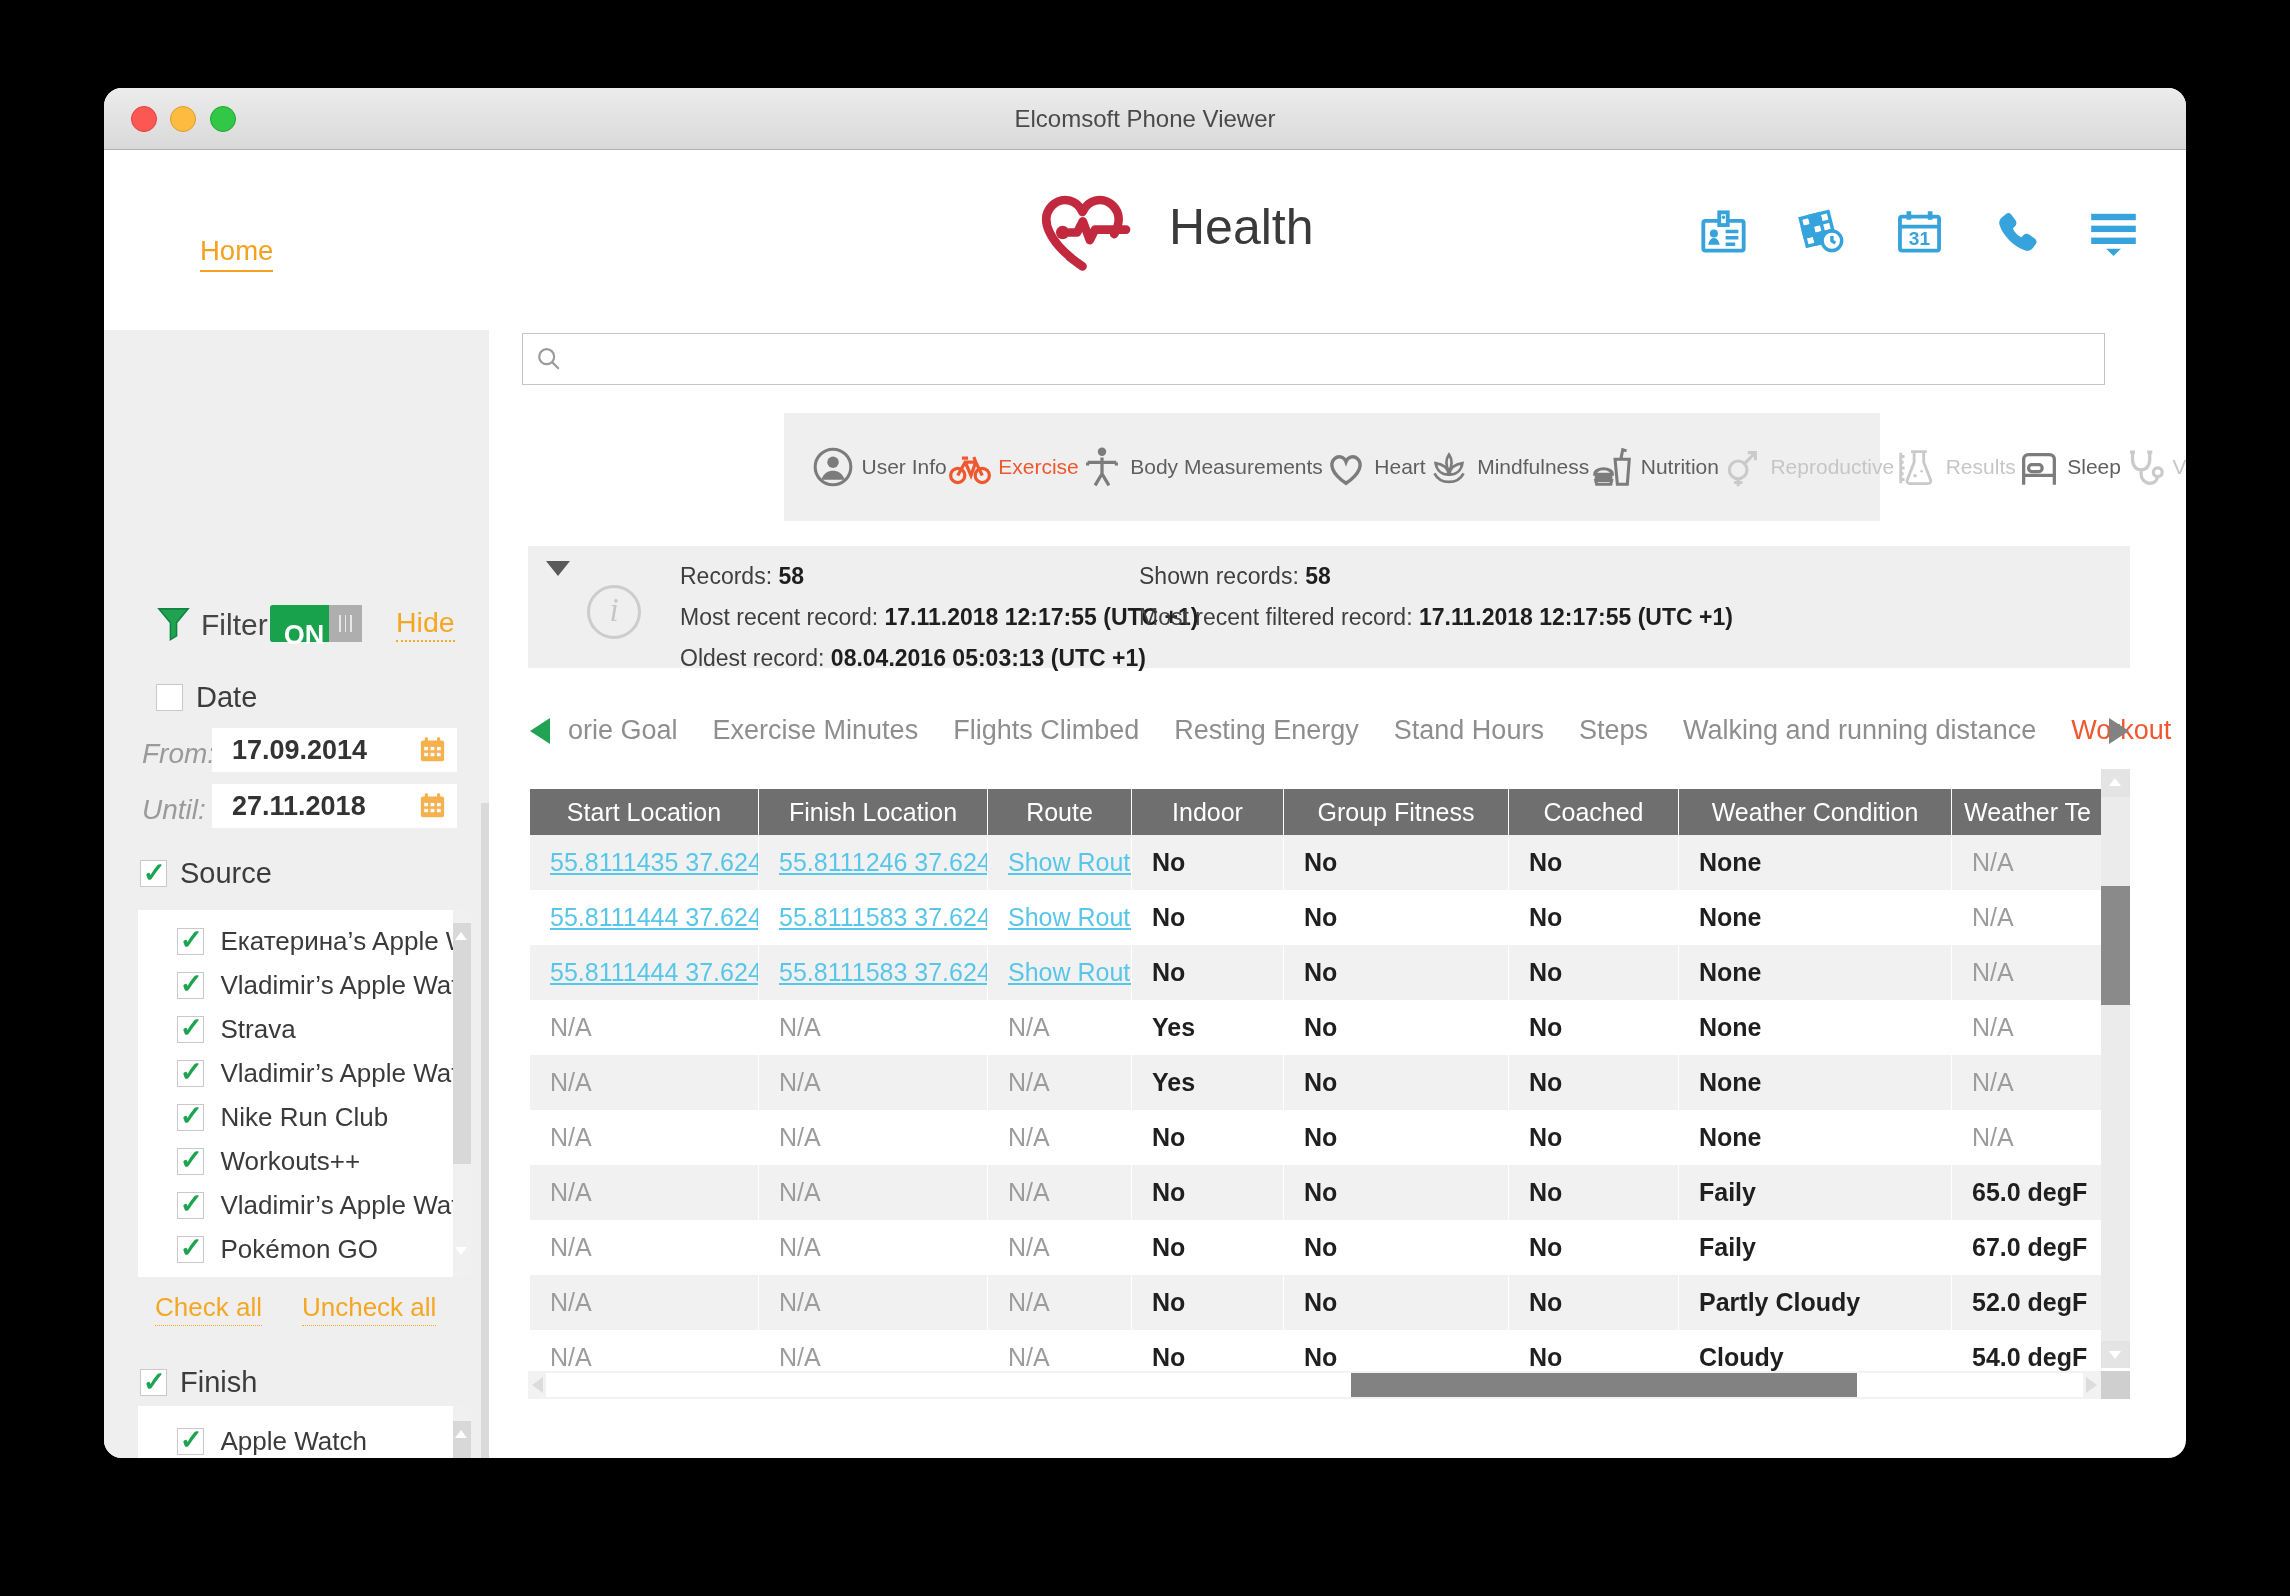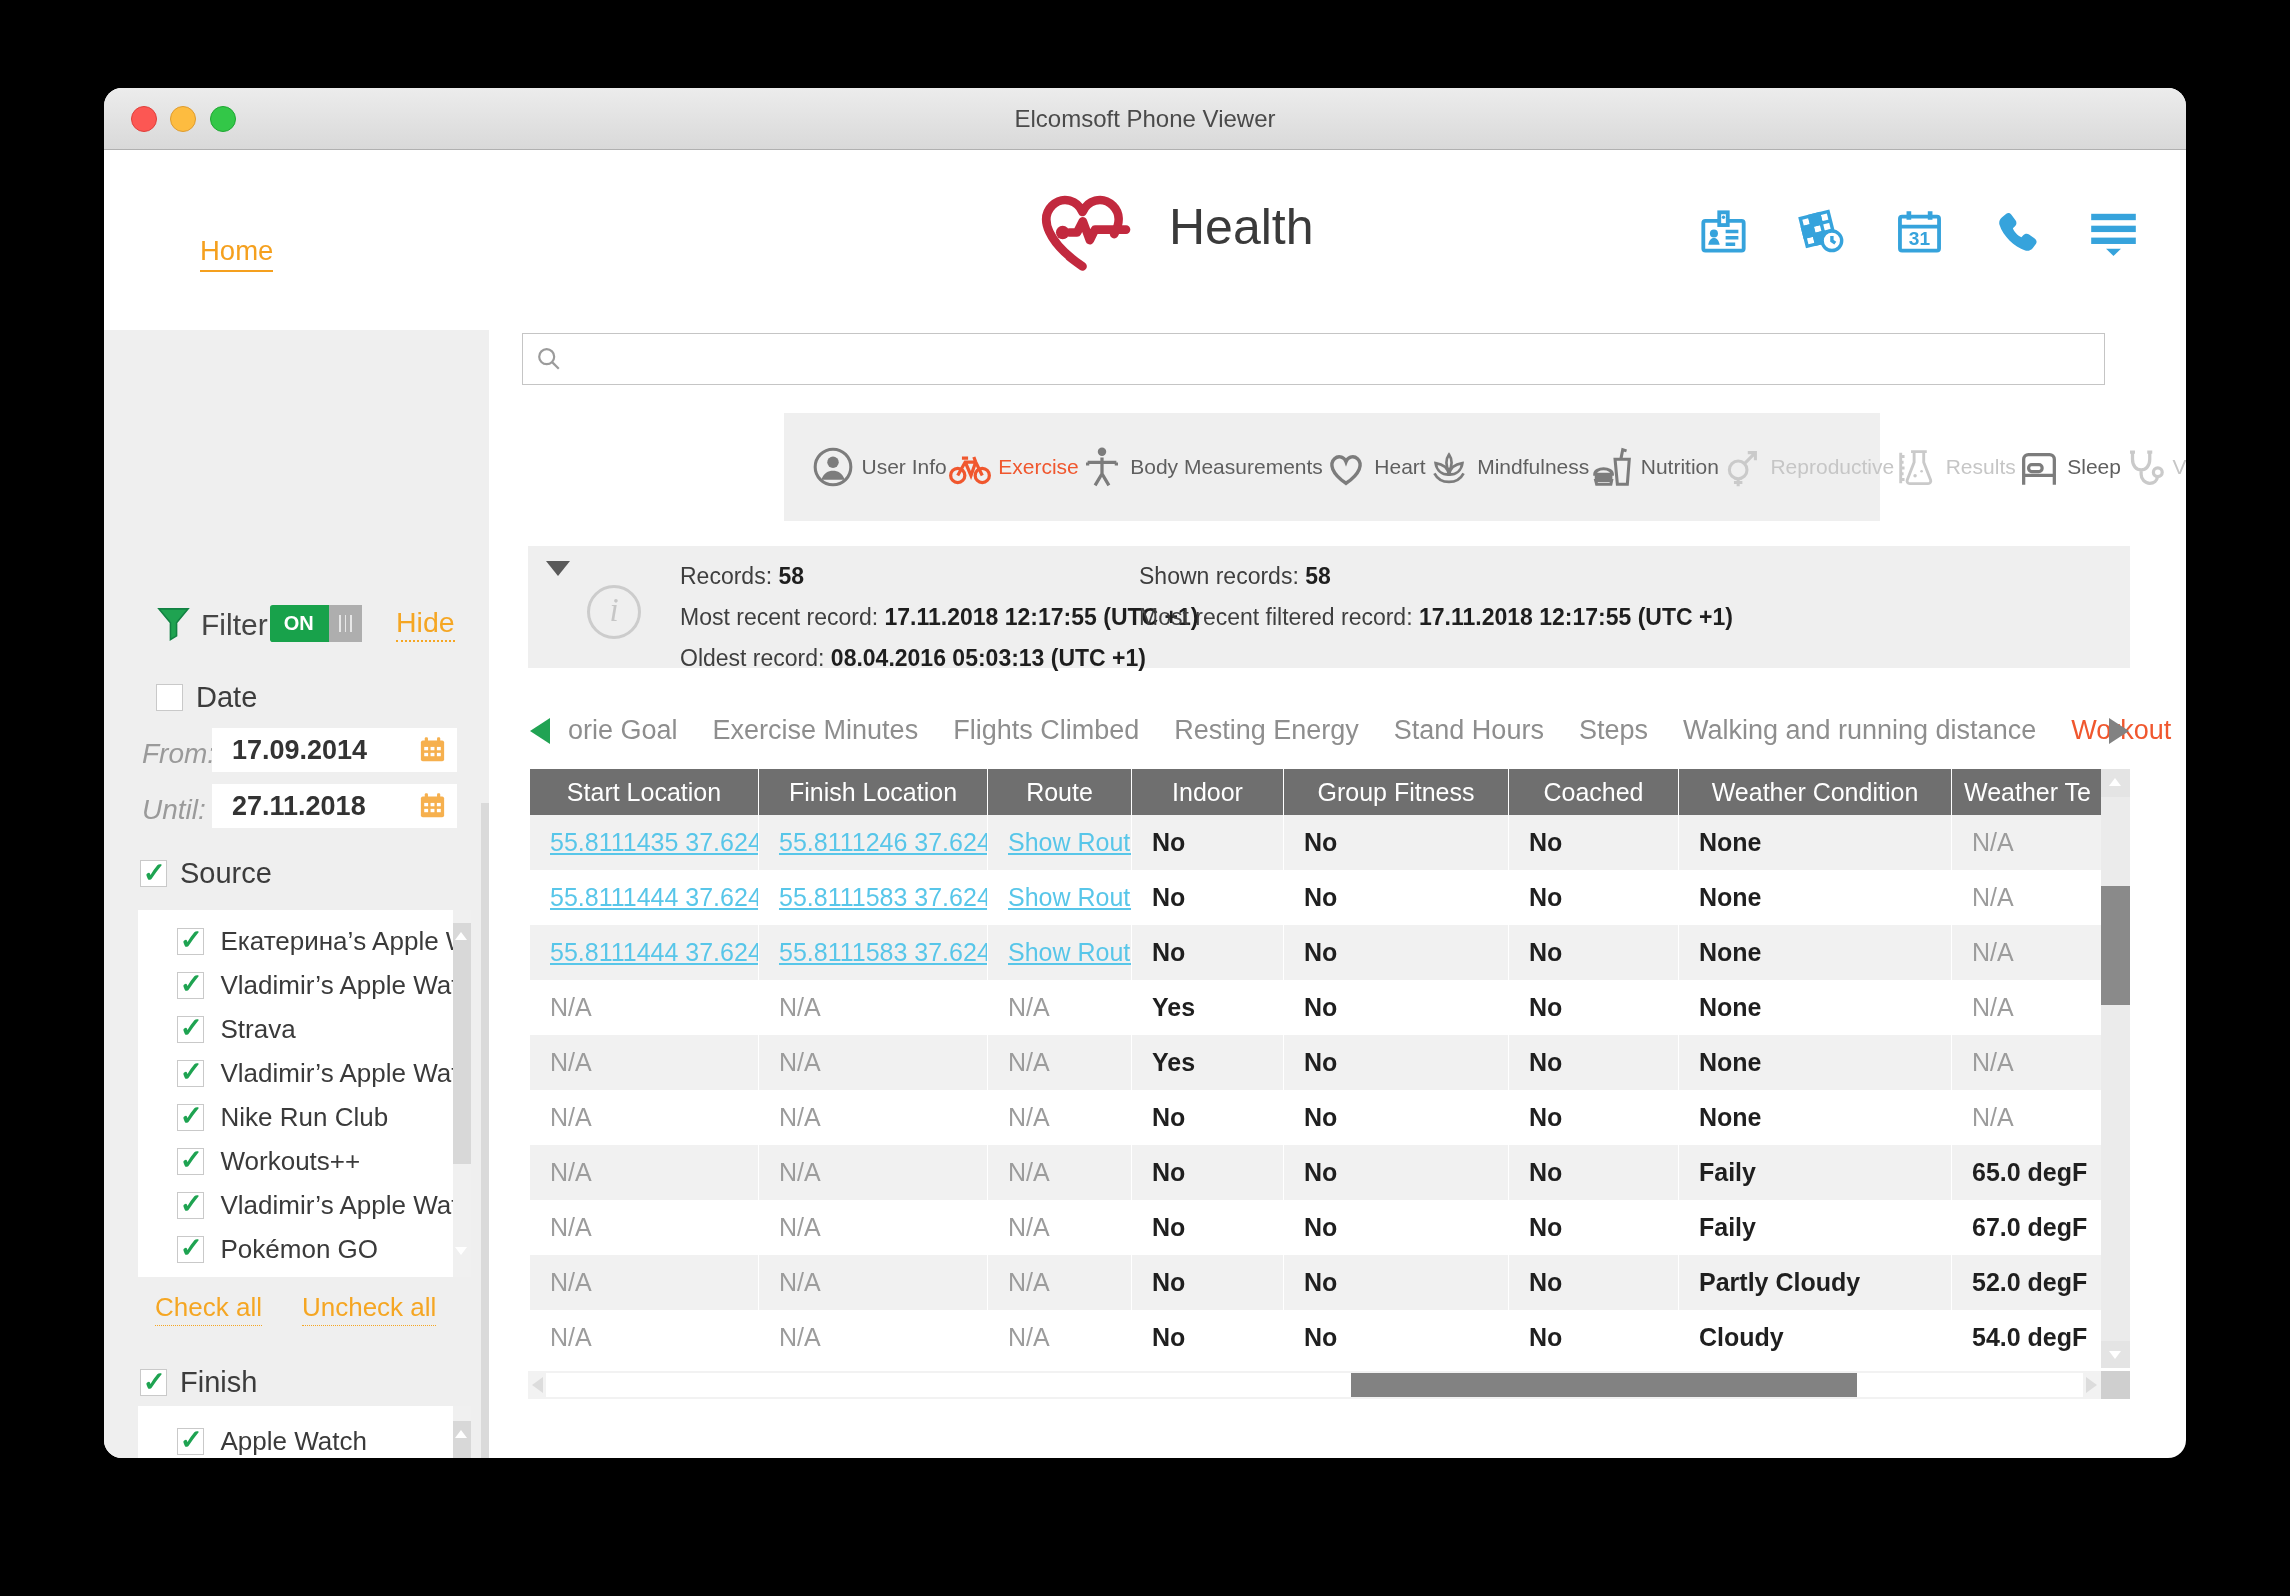--- a/index.html
+++ b/index.html
@@ -17,21 +17,21 @@
   .logo-heart{position:absolute;left:918px;top:92px;width:121px;height:96px;color:#c2293e;}
   .logo-heart svg{width:100%;height:100%;}
   .app-title{position:absolute;left:1065px;top:110px;font-size:50px;color:#3a3a3a;}
   .hdr-icon{position:absolute;top:119px;width:51px;height:51px;color:#36a3dc;cursor:pointer;}
   .hdr-icon svg{width:100%;height:100%;}
   
   .sidebar{position:absolute;left:0;top:242px;width:385px;bottom:0;background:#efefef;}
   .funnel-icon{position:absolute;left:51px;top:275px;width:37px;height:37px;}
   .filter-label{position:absolute;left:97px;top:278px;font-size:30px;color:#454545;}
   .toggle{position:absolute;left:166px;top:275px;width:92px;height:37px;background:#18a24b;border-radius:2.8px;cursor:pointer;}
-  .toggle .on{color:#fff;font-weight:bold;font-size:20px;line-height:37px;margin-left:13.8px;display:inline-block;}
+  .toggle .on{color:#fff;font-weight:bold;font-size:27px;line-height:37px;margin-left:13.8px;display:inline-block;margin-top:12px;}
   .toggle .handle{position:absolute;right:0;top:0;width:33px;height:37px;background:#aeaeae;display:flex;align-items:center;justify-content:center;gap:3.7px;}
   .toggle .handle i{display:block;width:1.8px;height:16.5px;background:#e7e7e7;}
   .hide-link{position:absolute;left:292px;top:276px;font-size:28.5px;color:#f5a623;border-bottom:2.8px dotted #f5a623;padding-bottom:0.9px;cursor:pointer;}
   .cb{width:25px;height:25px;background:#fff;border:1.8px solid #c9c9c9;display:inline-block;position:relative;flex:none;cursor:pointer;}
   .cb.checked::after{content:"✓";position:absolute;left:1.8px;top:-5.5px;color:#1ea351;font-size:27.5px;font-weight:bold;}
   .side-sec{position:absolute;display:flex;align-items:center;gap:13px;}
   .side-sec .sec-label{font-size:29px;color:#3c3c3c;}
   .date-row-label{position:absolute;font-size:28px;font-style:italic;color:#9a9a9a;}
   .date-input{position:absolute;left:108px;width:245px;height:44px;background:#fff;cursor:text;}
   .date-input .val{font-size:27px;font-weight:bold;color:#333;line-height:44px;margin-left:20px;}
@@ -67,21 +67,21 @@
   .info-col .line b{color:#1e1e1e;}
   .tabs{position:absolute;left:464px;top:619px;height:46px;display:flex;align-items:center;gap:35px;}
   .tab{font-size:27px;color:#8e8e8e;white-space:nowrap;cursor:pointer;}
   .tab.active{color:#f0572e;}
   .tab-arrow{position:absolute;top:630px;width:0;height:0;cursor:pointer;}
   .tab-arrow.left{left:426px;border-top:13px solid transparent;border-bottom:13px solid transparent;border-right:20px solid #21a353;}
   .tab-arrow.right{left:2005px;border-top:13px solid transparent;border-bottom:13px solid transparent;border-left:20px solid #828282;}
   
   .tbl{position:absolute;left:426px;top:681px;width:1571px;}
   .trow{display:grid;grid-template-columns:229px 229px 144px 152px 225px 170px 273px 151px;}
-  .thead .tcell{background:#6f6f6f;color:#fff;font-size:25px;line-height:46px;text-align:center;border-right:1.8px solid #fff;overflow:hidden;white-space:nowrap;}
+  .thead .tcell{background:#6f6f6f;color:#fff;font-size:25px;line-height:46px;text-align:center;border-right:1.8px solid #fff;overflow:hidden;white-space:nowrap;margin-top:20px;}
   .thead .tcell:last-child{border-right:none;}
   .tbody .trow{height:55px;}
   .tbody .trow.odd{background:#f1f1f1;}
   .tbody .tcell{font-size:25px;line-height:55px;padding-left:20px;border-right:1.8px solid #fff;overflow:hidden;white-space:nowrap;box-sizing:border-box;}
   .c-b{font-weight:bold;color:#1f1f1f;}
   .c-na{color:#9c9c9c;}
   .c-link{color:#58c6e9;text-decoration:underline;cursor:pointer;}
   
   .vscroll{position:absolute;left:1997px;top:681px;width:29px;height:599px;background:#ebebeb;}
   .vscroll .btn{position:absolute;left:0;width:29px;height:27.5px;background:#e4e4e4;}

